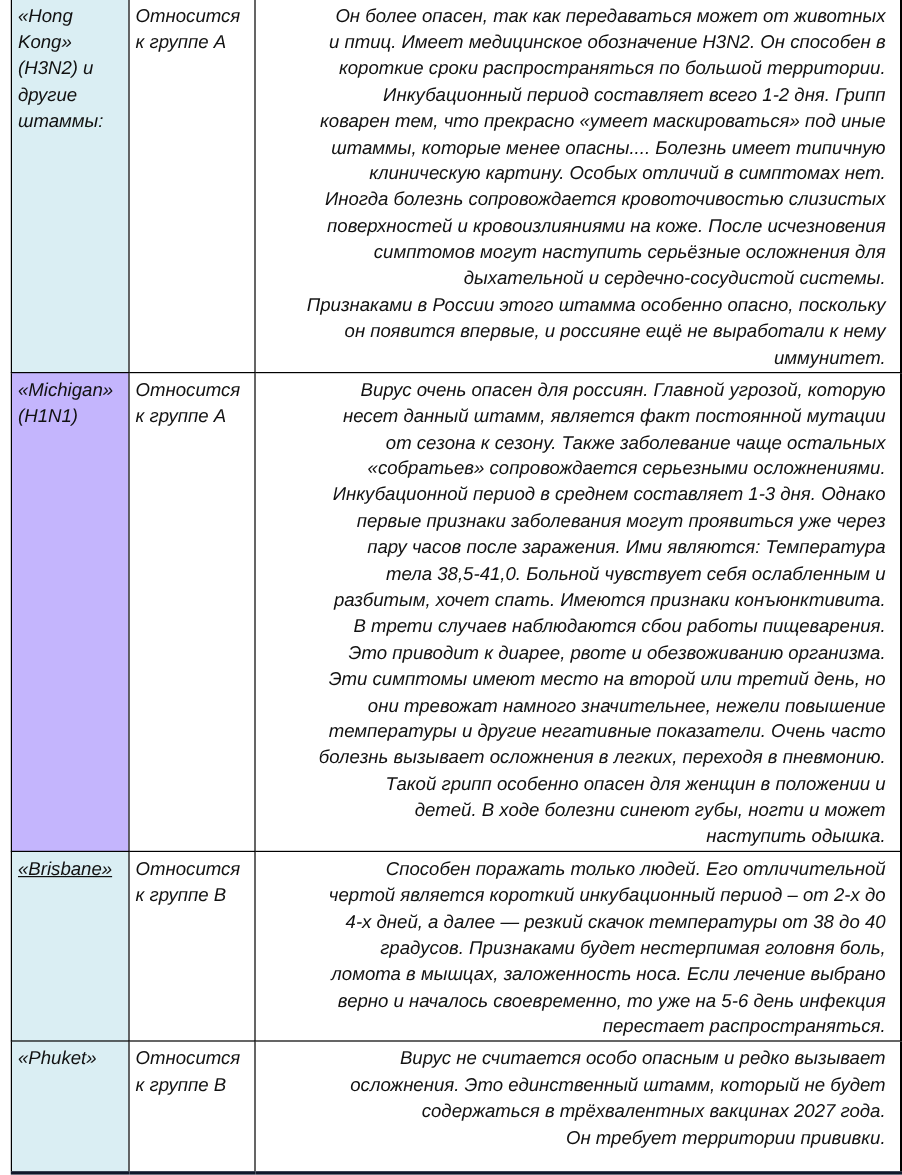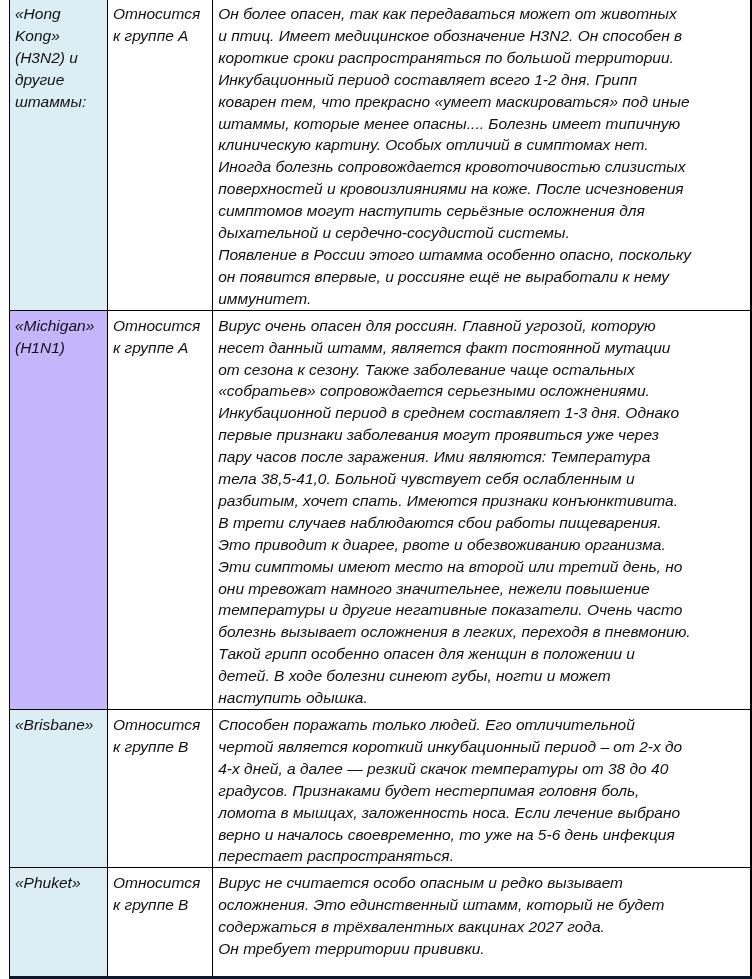--- a/index.html
+++ b/index.html
@@ -16,21 +16,21 @@
     .tbl td {
       border: 1.5px solid #000;
       vertical-align: top;
       padding: 4px 12px 0 5px;
       box-sizing: border-box;
     }
     .tbl tr:last-child td { border-bottom: 3px solid #0f172a; }
     .c1 { width: 98px; background: #DAEEF3; }
     .c2 { width: 102px; }
     .c3 { width: 540px; }
-    .tbl td.c3 { border-right: 2px solid #000; }
+    .tbl td.c3 { border-right: 2px solid #000; text-align: right; }
     .r1 td { height: 311px; }
     .r2 td { height: 396px; }
     .r3 td { height: 158px; }
     .r4 td { height: 110px; }
     .para { display: block; white-space: pre-line; }
   </style>
 </head>
 <body>
 
 <table class="tbl">
@@ -52,21 +52,21 @@
 и птиц. Имеет медицинское обозначение H3N2. Он способен в
 короткие сроки распространяться по большой территории.
 Инкубационный период составляет всего 1-2 дня. Грипп
 коварен тем, что прекрасно «умеет маскироваться» под иные
 штаммы, которые менее опасны.... Болезнь имеет типичную
 клиническую картину. Особых отличий в симптомах нет.
 Иногда болезнь сопровождается кровоточивостью слизистых
 поверхностей и кровоизлияниями на коже. После исчезновения
 симптомов могут наступить серьёзные осложнения для
 дыхательной и сердечно-сосудистой системы.</span>
-        <span class="para">Появление в России этого штамма особенно опасно, поскольку
+        <span class="para">Признаками в России этого штамма особенно опасно, поскольку
 он появится впервые, и россияне ещё не выработали к нему
 иммунитет.</span>
       </td>
     </tr>
     <tr class="r2">
       <td class="c1" style="background: #c4b5fd;">
         <span class="para">«Michigan»
 (H1N1)</span>
       </td>
       <td class="c2">
@@ -88,21 +88,21 @@
 Эти симптомы имеют место на второй или третий день, но
 они тревожат намного значительнее, нежели повышение
 температуры и другие негативные показатели. Очень часто
 болезнь вызывает осложнения в легких, переходя в пневмонию.
 Такой грипп особенно опасен для женщин в положении и
 детей. В ходе болезни синеют губы, ногти и может
 наступить одышка.</span>
       </td>
     </tr>
     <tr class="r3">
-      <td class="c1" style="background: rgb(218, 238, 243);">
+      <td class="c1" style="background: rgb(218, 238, 243); text-decoration: underline;">
         <span class="para">«Brisbane»</span>
       </td>
       <td class="c2">
         <span class="para">Относится
 к группе В</span>
       </td>
       <td class="c3">
         <span class="para"> Способен поражать только людей. Его отличительной
 чертой является короткий инкубационный период – от 2-х до
 4-х дней, а далее — резкий скачок температуры от 38 до 40

